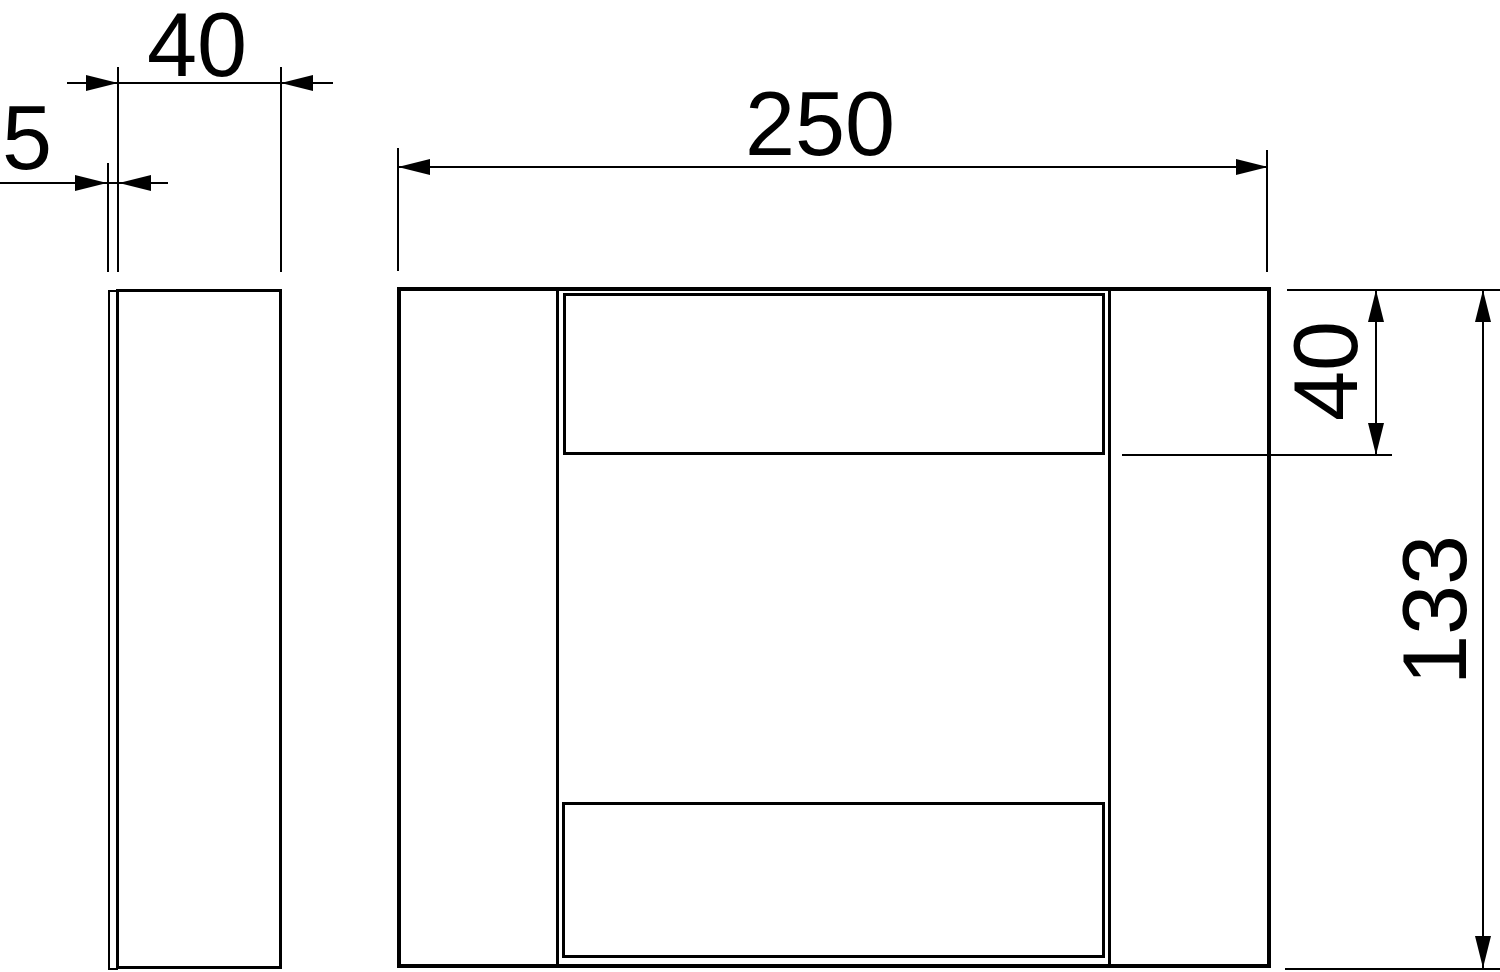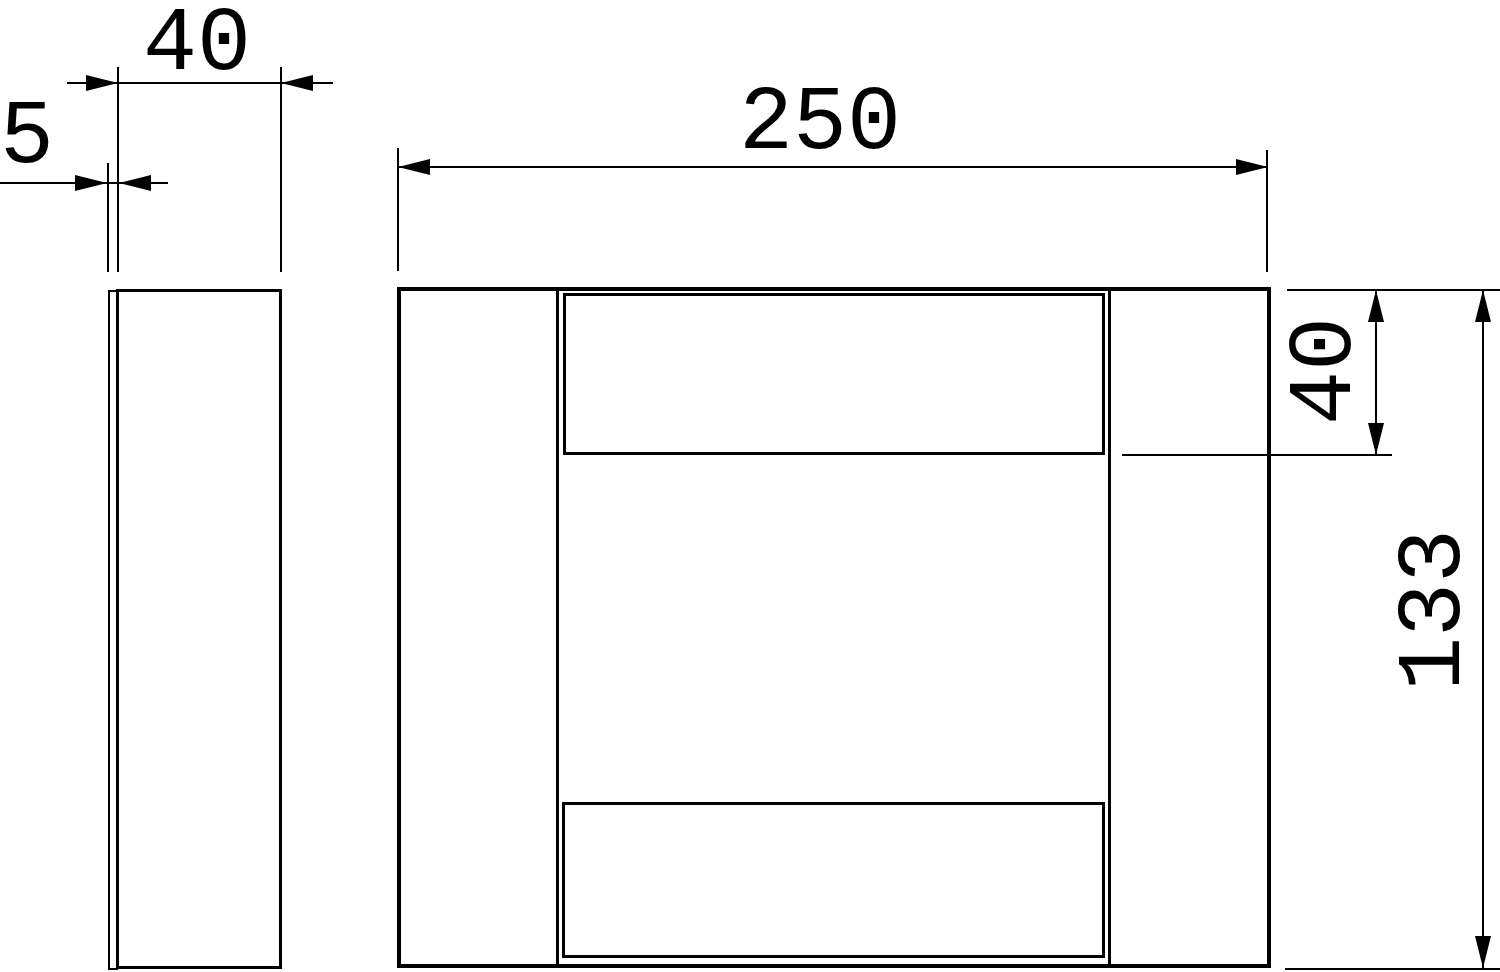--- a/index.html
+++ b/index.html
@@ -1,20 +1,20 @@
 <!DOCTYPE html>
 <html style="--line: #000000; --bg: #ffffff;"><head>
 <meta charset="utf-8">
 <style>
   :root { --line:#000000; --bg:#ffffff; }
   html,body { margin:0; padding:0; background:var(--bg); }
   .canvas {
     position:relative; width:1500px; height:972px;
     background:var(--bg); overflow:hidden;
-    font-family:Liberation Mono, monospace;
+    font-family:Liberation Sans, sans-serif;
   }
   .g { position:absolute; inset:0; }
   .rect { position:absolute; box-sizing:border-box; border:3px solid var(--line); background:transparent; }
   .rect.thin  { border-width:2px; }
   .rect.heavy { border-width:4px; }
   .hline, .vline { position:absolute; background:var(--line); }
   .dim-label {
     position:absolute; transform:translate(-50%,-50%);
     font-size:90px; line-height:1; color:var(--line); white-space:nowrap;
   }

